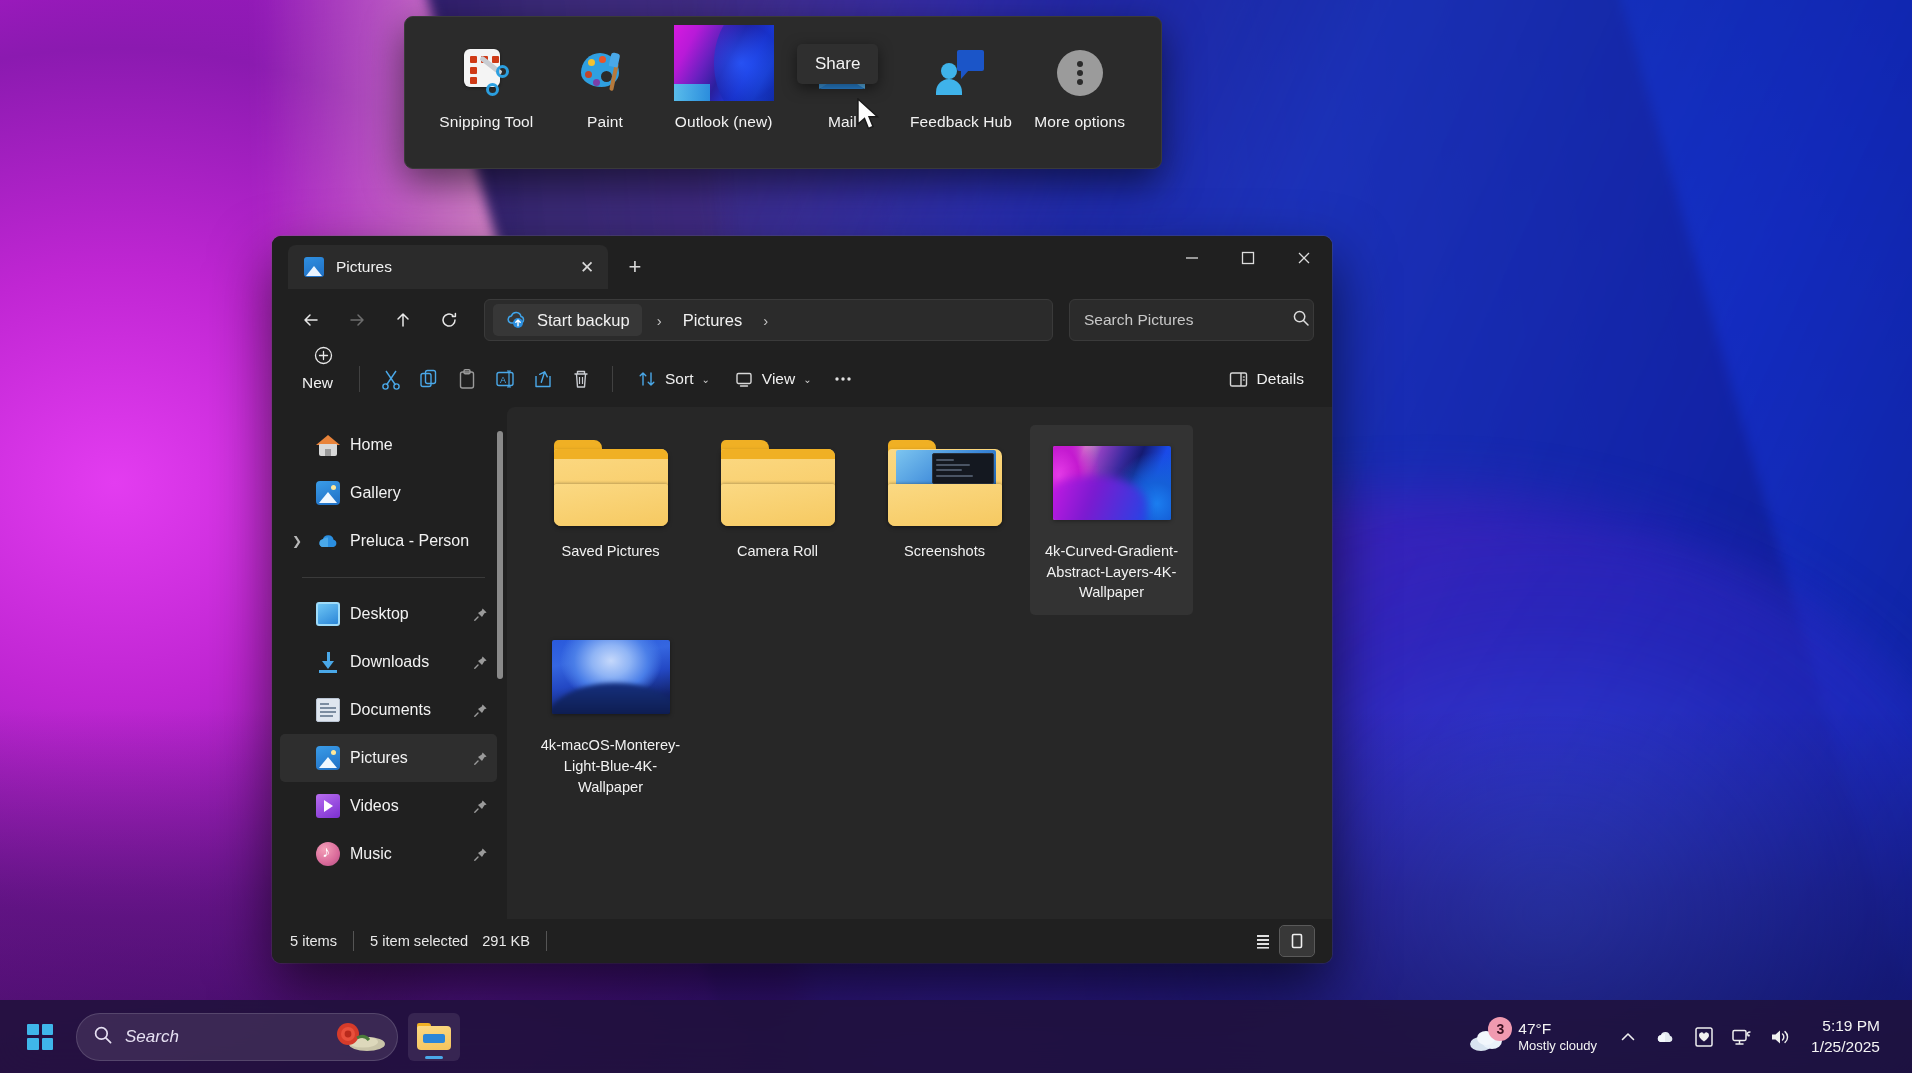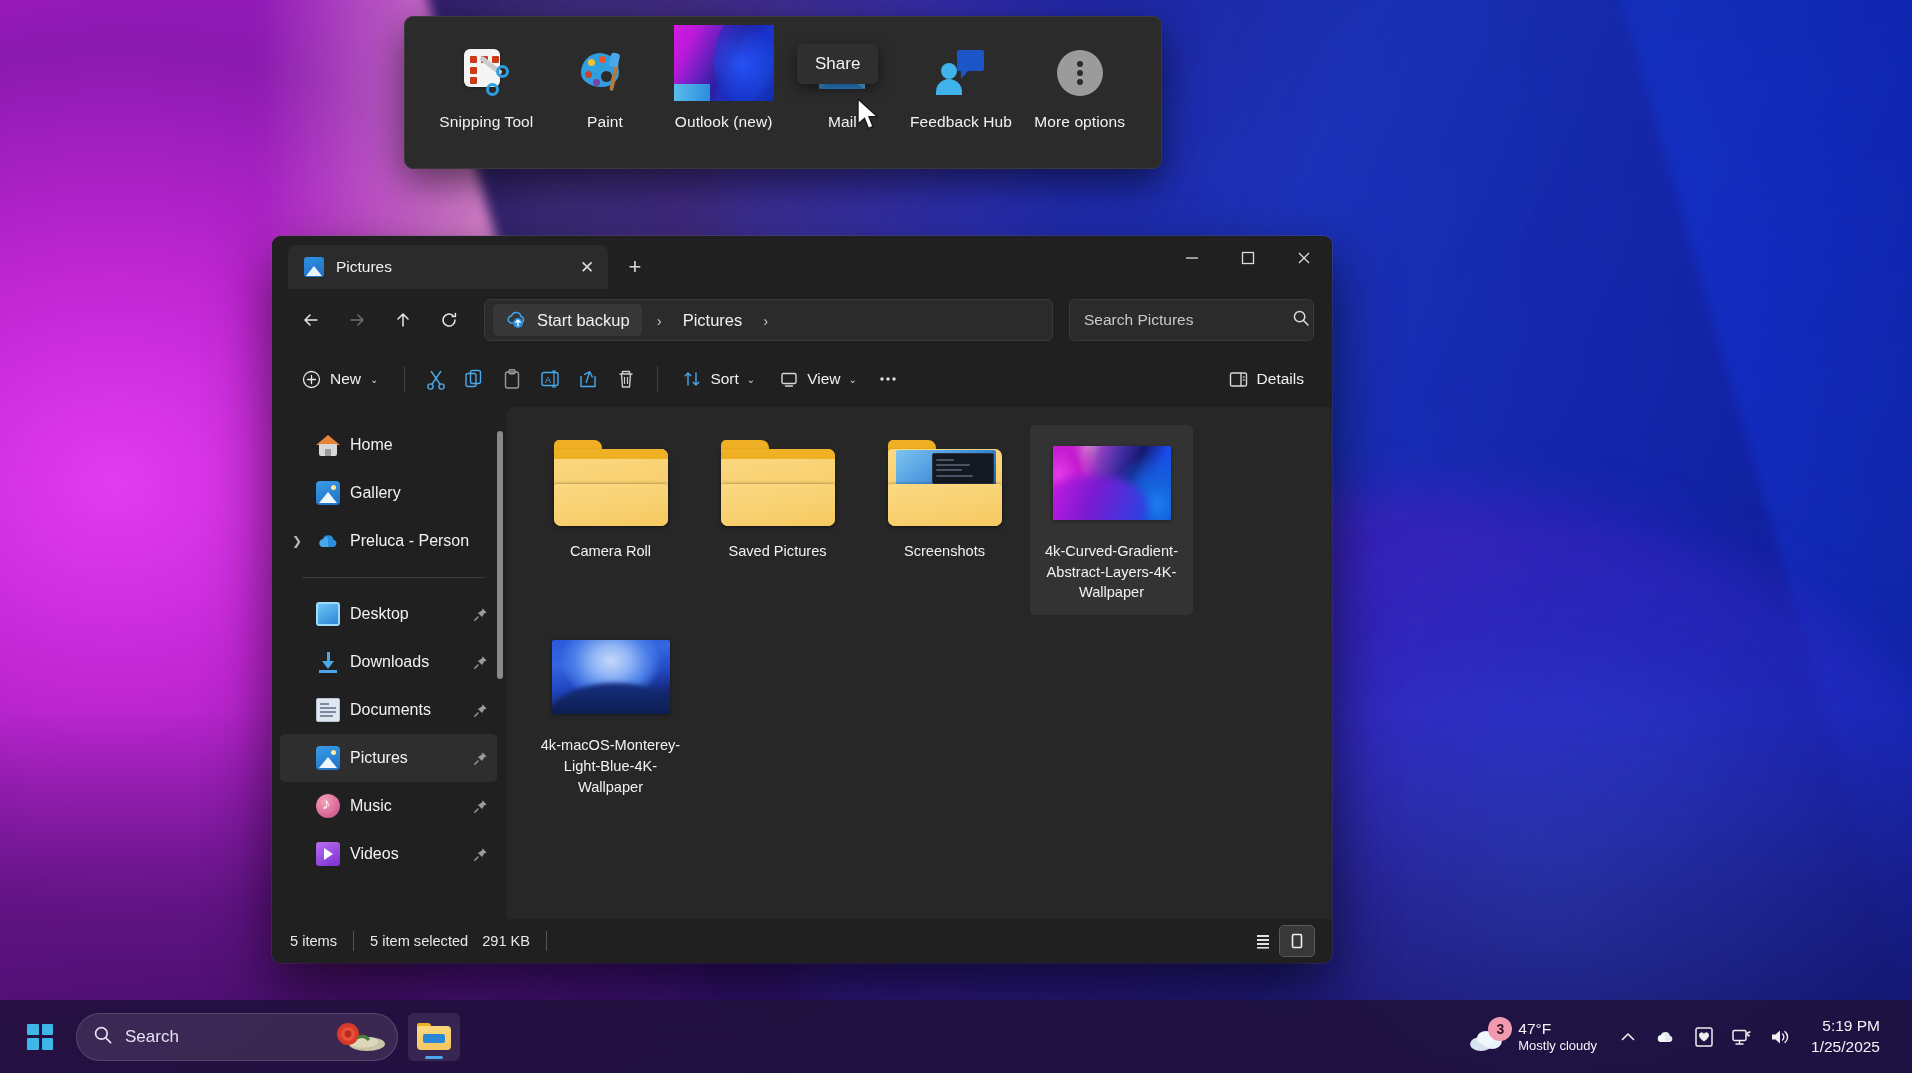--- a/index.html
+++ b/index.html
@@ -189,21 +189,21 @@
     border-radius:6px; display:flex; align-items:center; padding:0 14px; gap:8px;
   }
   .searchbox input {
     flex:1; background:transparent; border:none; outline:none; color:#dcdcdc; font-size:15.5px;
     font-family:"Liberation Sans", sans-serif;
   }
   .searchbox input::placeholder { color:#c8c8c8; }
 
   
   .cmdbar { height:56px; background:#202020; display:flex; align-items:center; padding:0 18px; gap:4px; flex:0 0 auto;}
-  .cmd-new { display:flex; align-items:center; gap:9px; padding:8px 12px; border-radius:5px; color:#f0f0f0; font-size:15.5px;}
+  .cmd-new { display:flex; align-items:flex-end; gap:9px; padding:8px 12px; border-radius:5px; color:#f0f0f0; font-size:15.5px;flex-direction:column;}
   .cmd-ico { width:34px; height:34px; display:flex; align-items:center; justify-content:center; border-radius:5px; }
   .cmd-sep { width:1px; height:26px; background:#414141; margin:0 10px; }
   .cmd-lbl { display:flex; align-items:center; gap:8px; padding:8px 10px; border-radius:5px; color:#f0f0f0; font-size:15.5px;}
   .chev { font-size:10px; color:#d0d0d0; }
   .cmd-spacer { flex:1; }
 
   
   .exbody { flex:1; display:flex; min-height:0; }
 
   
@@ -302,21 +302,21 @@
     position:absolute; left:0; bottom:0; width:1912px; height:73px;
     background:rgba(32,18,58,.86); backdrop-filter:blur(20px);
     display:flex; align-items:center; padding:0 14px;
   }
   .tb-left { display:flex; align-items:center; gap:10px; }
   .tb-start { width:52px; height:48px; display:flex; align-items:center; justify-content:center; border-radius:6px;}
   .winlogo { width:26px; height:26px; display:grid; grid-template-columns:1fr 1fr; grid-template-rows:1fr 1fr; gap:3px;}
   .winlogo i { display:block; background:#3fb6ea; border-radius:1px;}
   .tb-search {
     width:322px; height:48px; background:rgba(255,255,255,.10); border:1px solid rgba(255,255,255,.14);
-    border-radius:24px; display:flex; align-items:center; padding:0 16px; gap:12px; position:relative; overflow:hidden;
+    border-radius:24px; display:flex; align-items:center; padding:0 16px; gap:12px; position:relative; overflow:hidden;font-style:italic;
   }
   .tb-search-text { color:#e6e0f2; font-size:17px; flex:1; }
   .tb-rose { position:absolute; right:10px; top:50%; transform:translateY(-50%); width:54px; height:34px; }
   .tb-app {
     width:52px; height:48px; display:flex; align-items:center; justify-content:center;
     border-radius:6px; position:relative; background:rgba(255,255,255,.09);
   }
   .tb-app .underline { position:absolute; bottom:2px; left:50%; transform:translateX(-50%);
     width:18px; height:3px; background:#4aa8e8; border-radius:2px;}
   .tb-folder { width:34px; height:27px; position:relative; }
@@ -685,69 +685,69 @@
         <span class="pin">
           <svg width="15" height="15" viewBox="0 0 15 15">
               <path d="M9.6 1.4 L13.6 5.4 L11.4 6.2 L9 10 L5 6 L8.8 3.6 Z" fill="#9a9a9a"></path>
               <line x1="5" y1="10" x2="1.8" y2="13.2" stroke="#9a9a9a" stroke-width="1.4" stroke-linecap="round"></line>
             </svg>
         </span>
       </div>
 
       <div class="nav-item">
         <span class="nav-chev"></span>
+        <span class="nav-ico i-vid"></span>
+        <span class="nav-label">Videos</span>
+        <span class="pin">
+          <svg width="15" height="15" viewBox="0 0 15 15">
+              <path d="M9.6 1.4 L13.6 5.4 L11.4 6.2 L9 10 L5 6 L8.8 3.6 Z" fill="#9a9a9a"></path>
+              <line x1="5" y1="10" x2="1.8" y2="13.2" stroke="#9a9a9a" stroke-width="1.4" stroke-linecap="round"></line>
+            </svg>
+        </span>
+      </div>
+
+      <div class="nav-item">
+        <span class="nav-chev"></span>
         <span class="nav-ico i-music"></span>
         <span class="nav-label">Music</span>
         <span class="pin">
           <svg width="15" height="15" viewBox="0 0 15 15">
               <path d="M9.6 1.4 L13.6 5.4 L11.4 6.2 L9 10 L5 6 L8.8 3.6 Z" fill="#9a9a9a"></path>
               <line x1="5" y1="10" x2="1.8" y2="13.2" stroke="#9a9a9a" stroke-width="1.4" stroke-linecap="round"></line>
             </svg>
         </span>
       </div>
 
-      <div class="nav-item">
-        <span class="nav-chev"></span>
-        <span class="nav-ico i-vid"></span>
-        <span class="nav-label">Videos</span>
-        <span class="pin">
-          <svg width="15" height="15" viewBox="0 0 15 15">
-              <path d="M9.6 1.4 L13.6 5.4 L11.4 6.2 L9 10 L5 6 L8.8 3.6 Z" fill="#9a9a9a"></path>
-              <line x1="5" y1="10" x2="1.8" y2="13.2" stroke="#9a9a9a" stroke-width="1.4" stroke-linecap="round"></line>
-            </svg>
-        </span>
-      </div>
-
       <div class="sb-scroll"></div>
     </div>
 
     <div class="content">
+
+      <div class="grid-item">
+        <div class="thumb-wrap">
+          <div class="folder">
+            <span class="tabtop"></span>
+              <span class="front"></span>
+              <span class="band"></span>
+              <span class="front-cover"></span>
+          </div>
+        </div>
+        <div class="label">Saved Pictures</div>
+      </div>
 
       <div class="grid-item">
         <div class="thumb-wrap">
           <div class="folder">
             <span class="tabtop"></span>
               <span class="front"></span>
               <span class="band"></span>
               <span class="front-cover"></span>
           </div>
         </div>
         <div class="label">Camera Roll</div>
-      </div>
-
-      <div class="grid-item">
-        <div class="thumb-wrap">
-          <div class="folder">
-            <span class="tabtop"></span>
-              <span class="front"></span>
-              <span class="band"></span>
-              <span class="front-cover"></span>
-          </div>
-        </div>
-        <div class="label">Saved Pictures</div>
       </div>
 
       <div class="grid-item">
         <div class="thumb-wrap">
           <div class="folder">
             <span class="tabtop"></span>
               <span class="front"></span>
             <span class="inner-preview">
               <span class="art-scr">
                 <span class="win">

